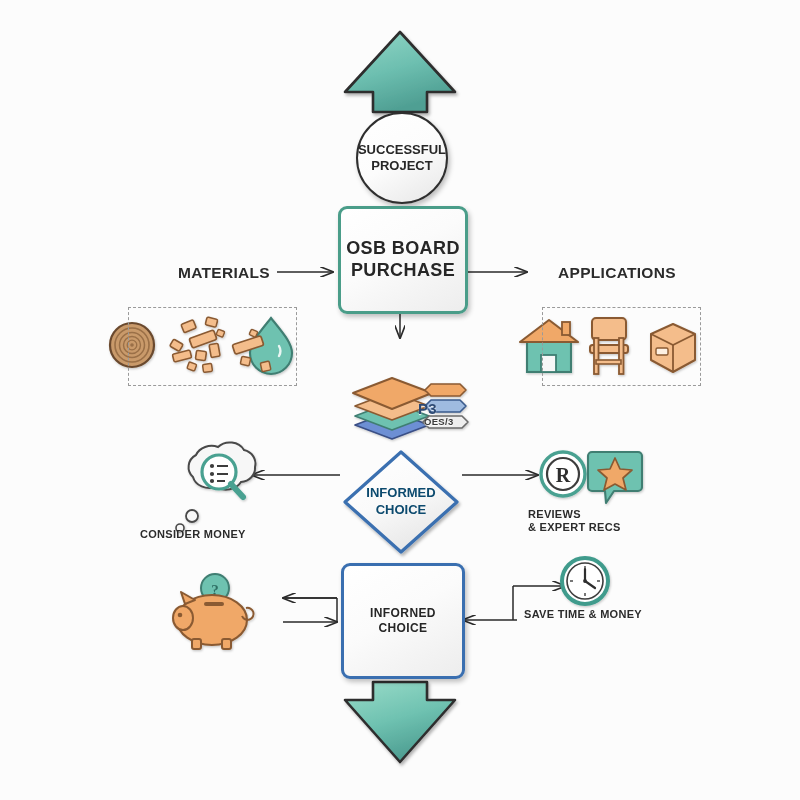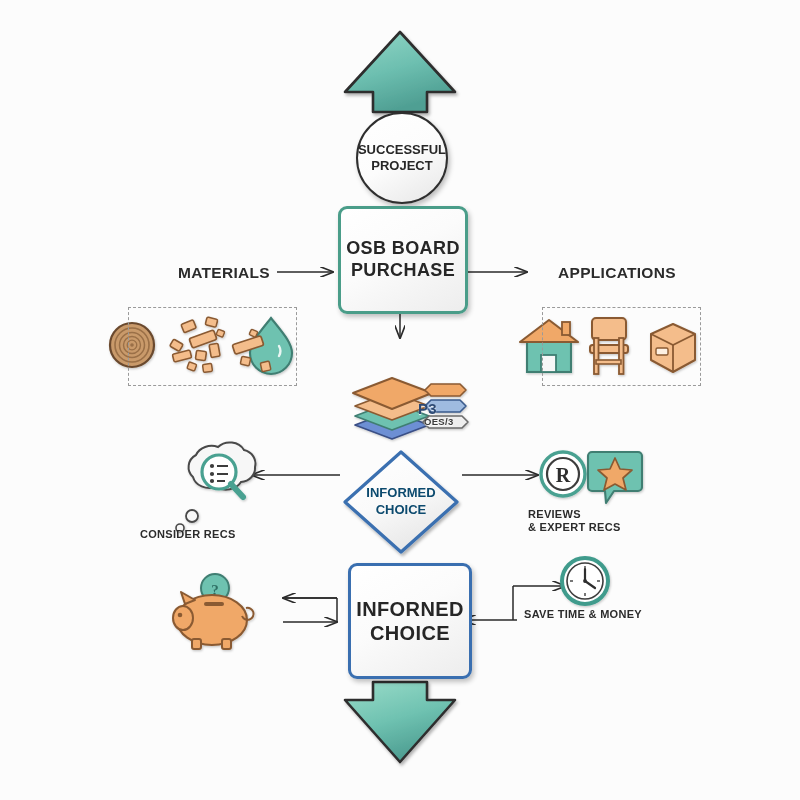--- a/index.html
+++ b/index.html
@@ -51,24 +51,24 @@
     white-space: pre-line;
   }
   #osb-box {
     left: 338px; top: 206px;
     width: 124px; height: 102px;
     border: 3.5px solid #4a9d89;
     font-size: 18px;
     letter-spacing: 0.4px;
   }
   #informed-box {
-    left: 348px; top: 563px;
+    left: 341px; top: 563px;
     width: 118px; height: 110px;
     border: 3.5px solid #3a6fb0;
-    font-size: 20px;
+    font-size: 12px;
     letter-spacing: 0.4px;
   }
 
   
   #success-circle {
     position: absolute;
     left: 356px; top: 112px;
     width: 88px; height: 88px;
     border-radius: 50%;
     border: 2.5px solid #2f2f2f;
@@ -323,21 +323,21 @@
   </div>
 
   <div id="informed-box" class="node-box">INFORNED
 CHOICE</div>
 
   <div class="label label-side" style="left:178px; top:264px; width:100px;">MATERIALS</div>
 
   <div class="label label-side" style="left:530px; top:264px; width:130px; text-align:left;margin-left:28px;">APPLICATIONS</div>
 
 
-  <div class="label label-icon" style="left:140px; top:528px; width:170px;">CONSIDER RECS</div>
+  <div class="label label-icon" style="left:140px; top:528px; width:170px;">CONSIDER MONEY</div>
 
   <div class="label label-icon" style="left:528px; top:508px; width:160px;">REVIEWS
 &amp; EXPERT RECS</div>
 
   <div class="label label-icon" style="left:524px; top:608px; width:160px;">SAVE TIME &amp; MONEY</div>
 
   <div class="label" style="left:410px; top:400px; width:42px; font-size:15px; color:#2d4a74;margin-left:8px;">P3</div>
 
   <div class="label" style="left:424px; top:416px; width:44px; font-size:9.5px; color:#3a3a3a;">OES/3</div>
 

